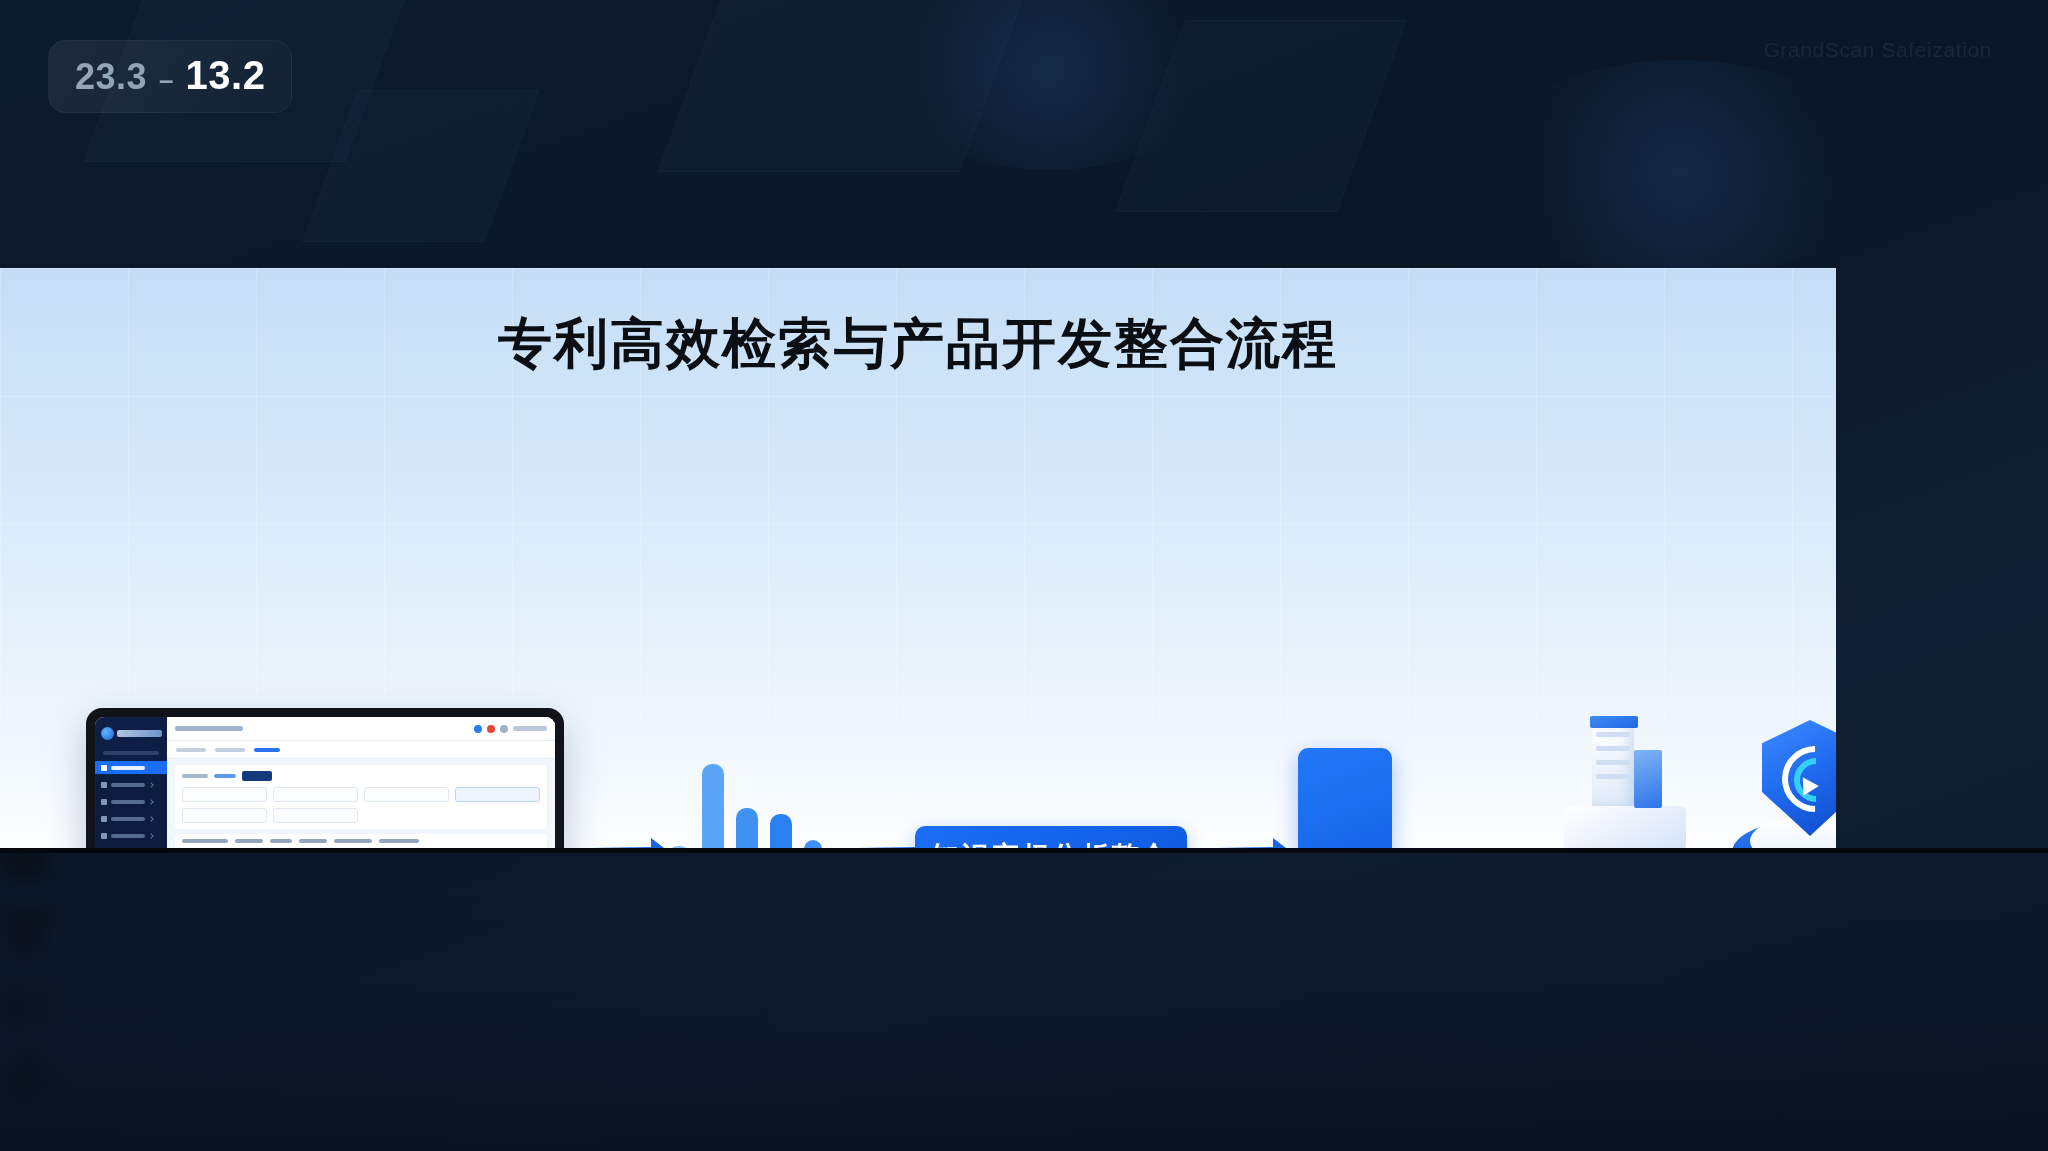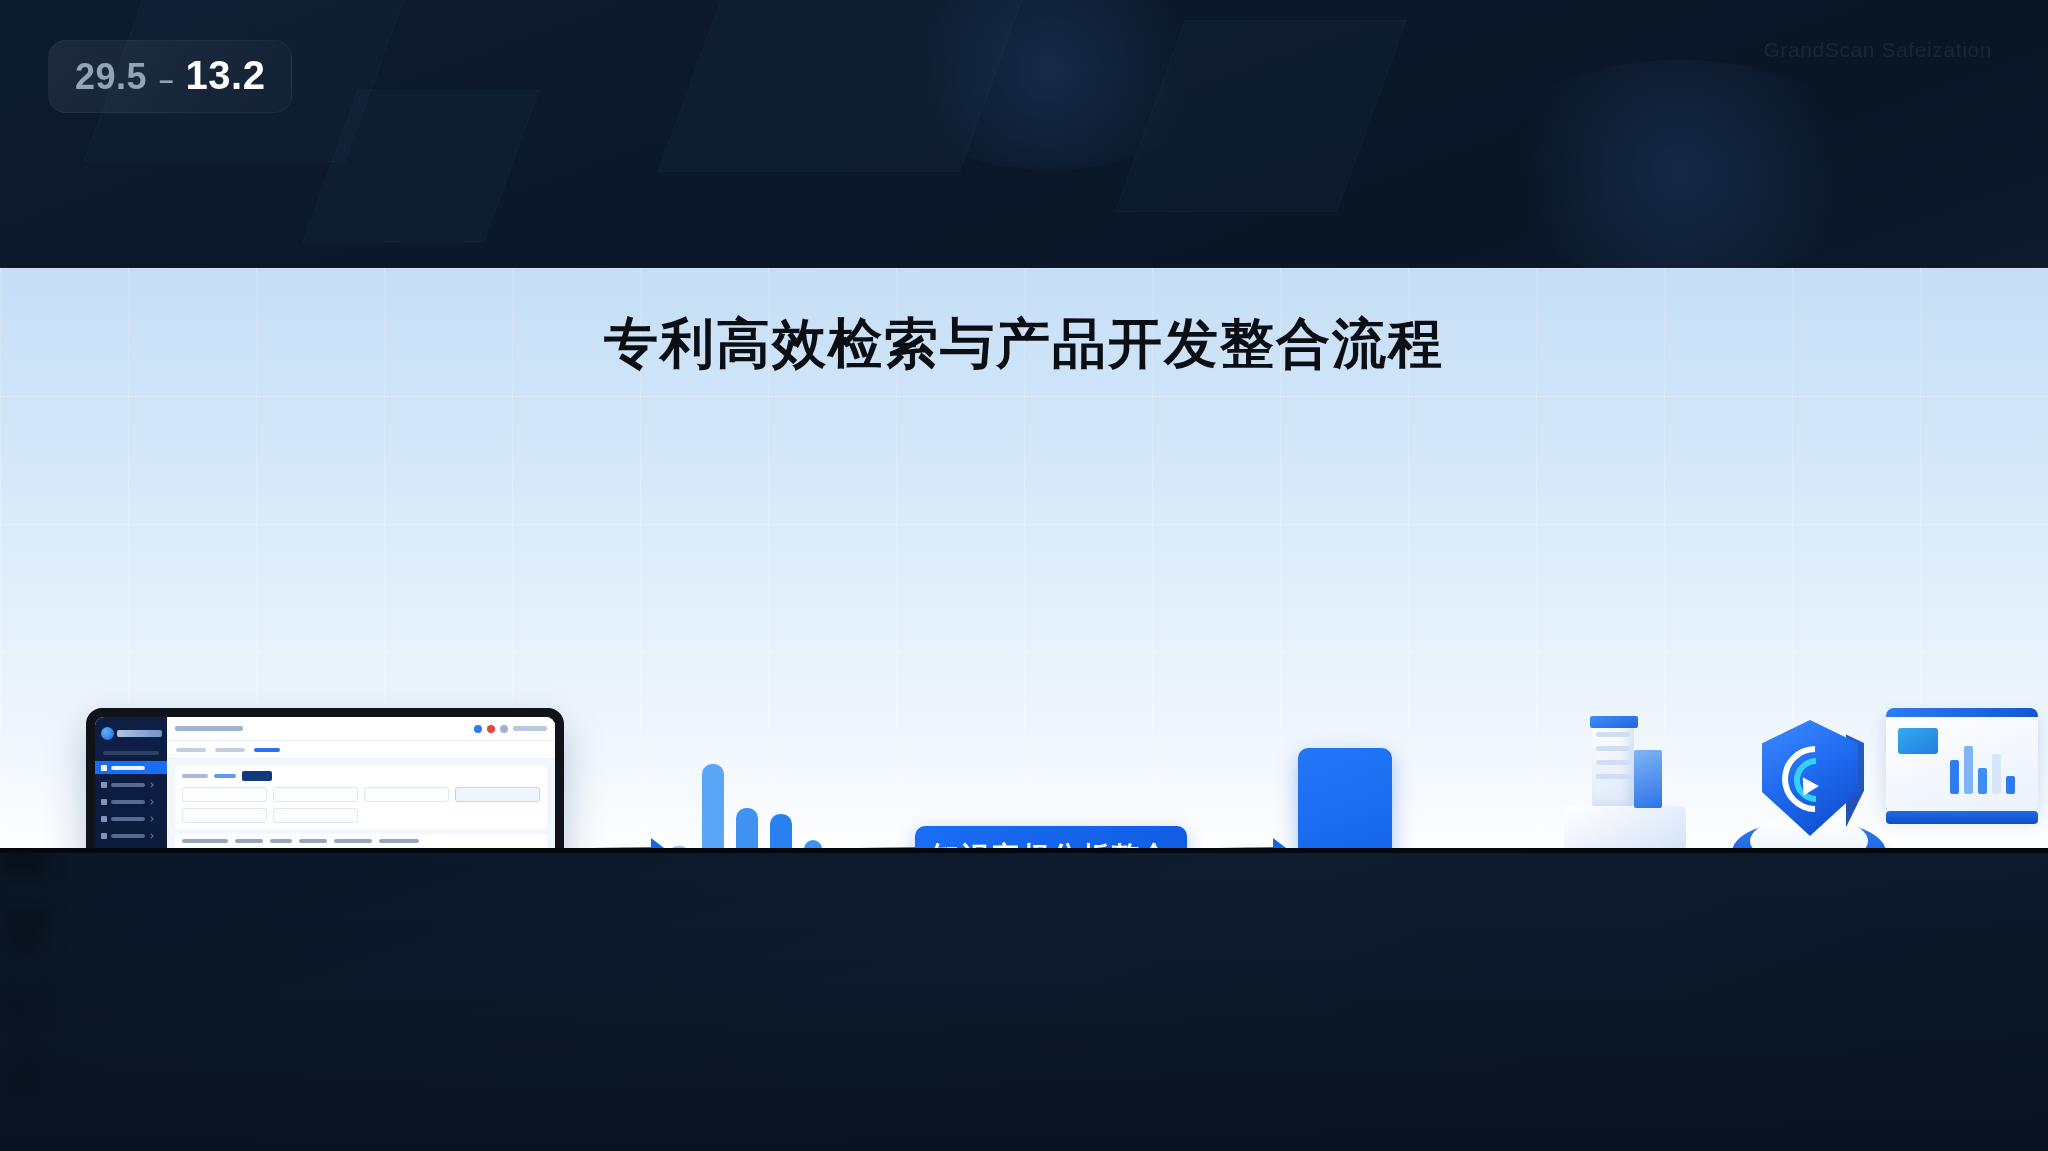--- a/index.html
+++ b/index.html
@@ -23,21 +23,21 @@
       border:1px solid rgba(255,255,255,.045);}
   #version-chip .v-old{font-size:36px;font-weight:bold;color:#93a3b8;letter-spacing:.5px;}
   #version-chip .v-dash{font-size:26px;color:#93a3b8;font-weight:bold;}
   #version-chip .v-new{font-size:40px;font-weight:bold;color:#ffffff;letter-spacing:.5px;}
 
   
   #watermark{position:absolute;right:56px;top:38px;font-size:21px;letter-spacing:.6px;
       color:rgba(150,185,225,.10);font-weight:500;}
 
   
-  #panel{position:absolute;left:0;top:268px;width:2048px;height:580px;
+  #panel{position:absolute;left:0;top:268px;width:1836px;height:580px;
          background:linear-gradient(180deg,#c5def6 0%,#d2e6f9 28%,#e4f0fb 60%,#f2f8fd 85%,#fdfeff 100%);
          overflow:hidden;}
   .panel-grid{position:absolute;inset:0;opacity:.5;
       background-image:linear-gradient(rgba(255,255,255,.45) 1px,transparent 1px),
                        linear-gradient(90deg,rgba(255,255,255,.45) 1px,transparent 1px);
       background-size:128px 128px;}
 
   #page-title{position:absolute;left:0;right:0;top:40px;text-align:center;
       font-size:54px;font-weight:bold;color:#0b0f14;letter-spacing:2px;}
 
@@ -161,21 +161,21 @@
   <div>
     <div class="hdr-shape" style="left:120px;top:-40px;width:260px;height:200px;"></div>
     <div class="hdr-shape" style="left:330px;top:90px;width:180px;height:150px;"></div>
     <div class="hdr-shape" style="left:700px;top:-60px;width:300px;height:230px;"></div>
     <div class="hdr-shape" style="left:1150px;top:20px;width:220px;height:190px;"></div>
     <div class="hdr-glow" style="left:880px;top:-30px;width:340px;height:200px;"></div>
     <div class="hdr-glow" style="left:1480px;top:60px;width:400px;height:220px;"></div>
   </div>
 
   <div id="version-chip">
-    <span class="v-old">29.5</span>
+    <span class="v-old">23.3</span>
     <span class="v-dash">–</span>
     <span class="v-new">13.2</span>
   </div>
 
   <div id="watermark">GrandScan Safeization</div>
 
   <div id="panel">
     <div class="panel-grid"></div>
 
     <div id="page-title">专利高效检索与产品开发整合流程</div>

